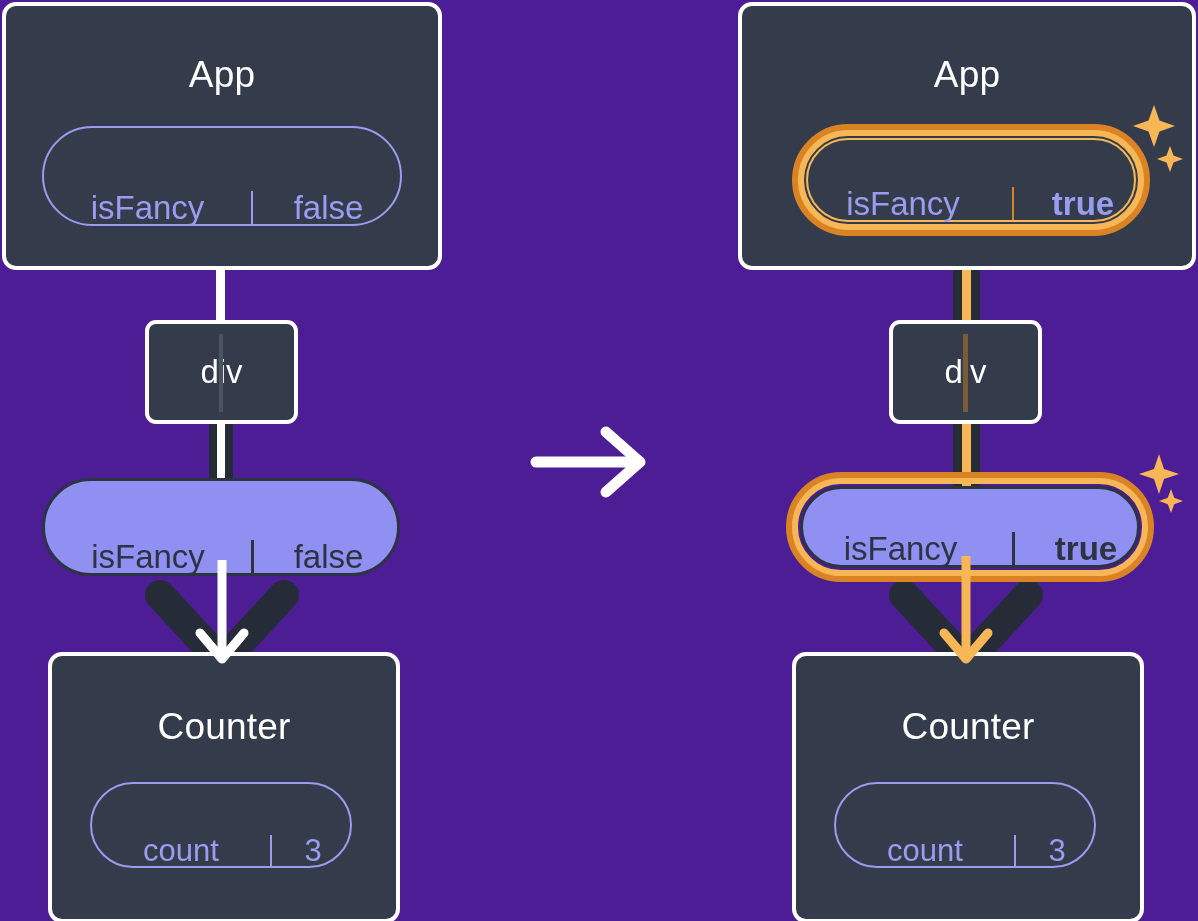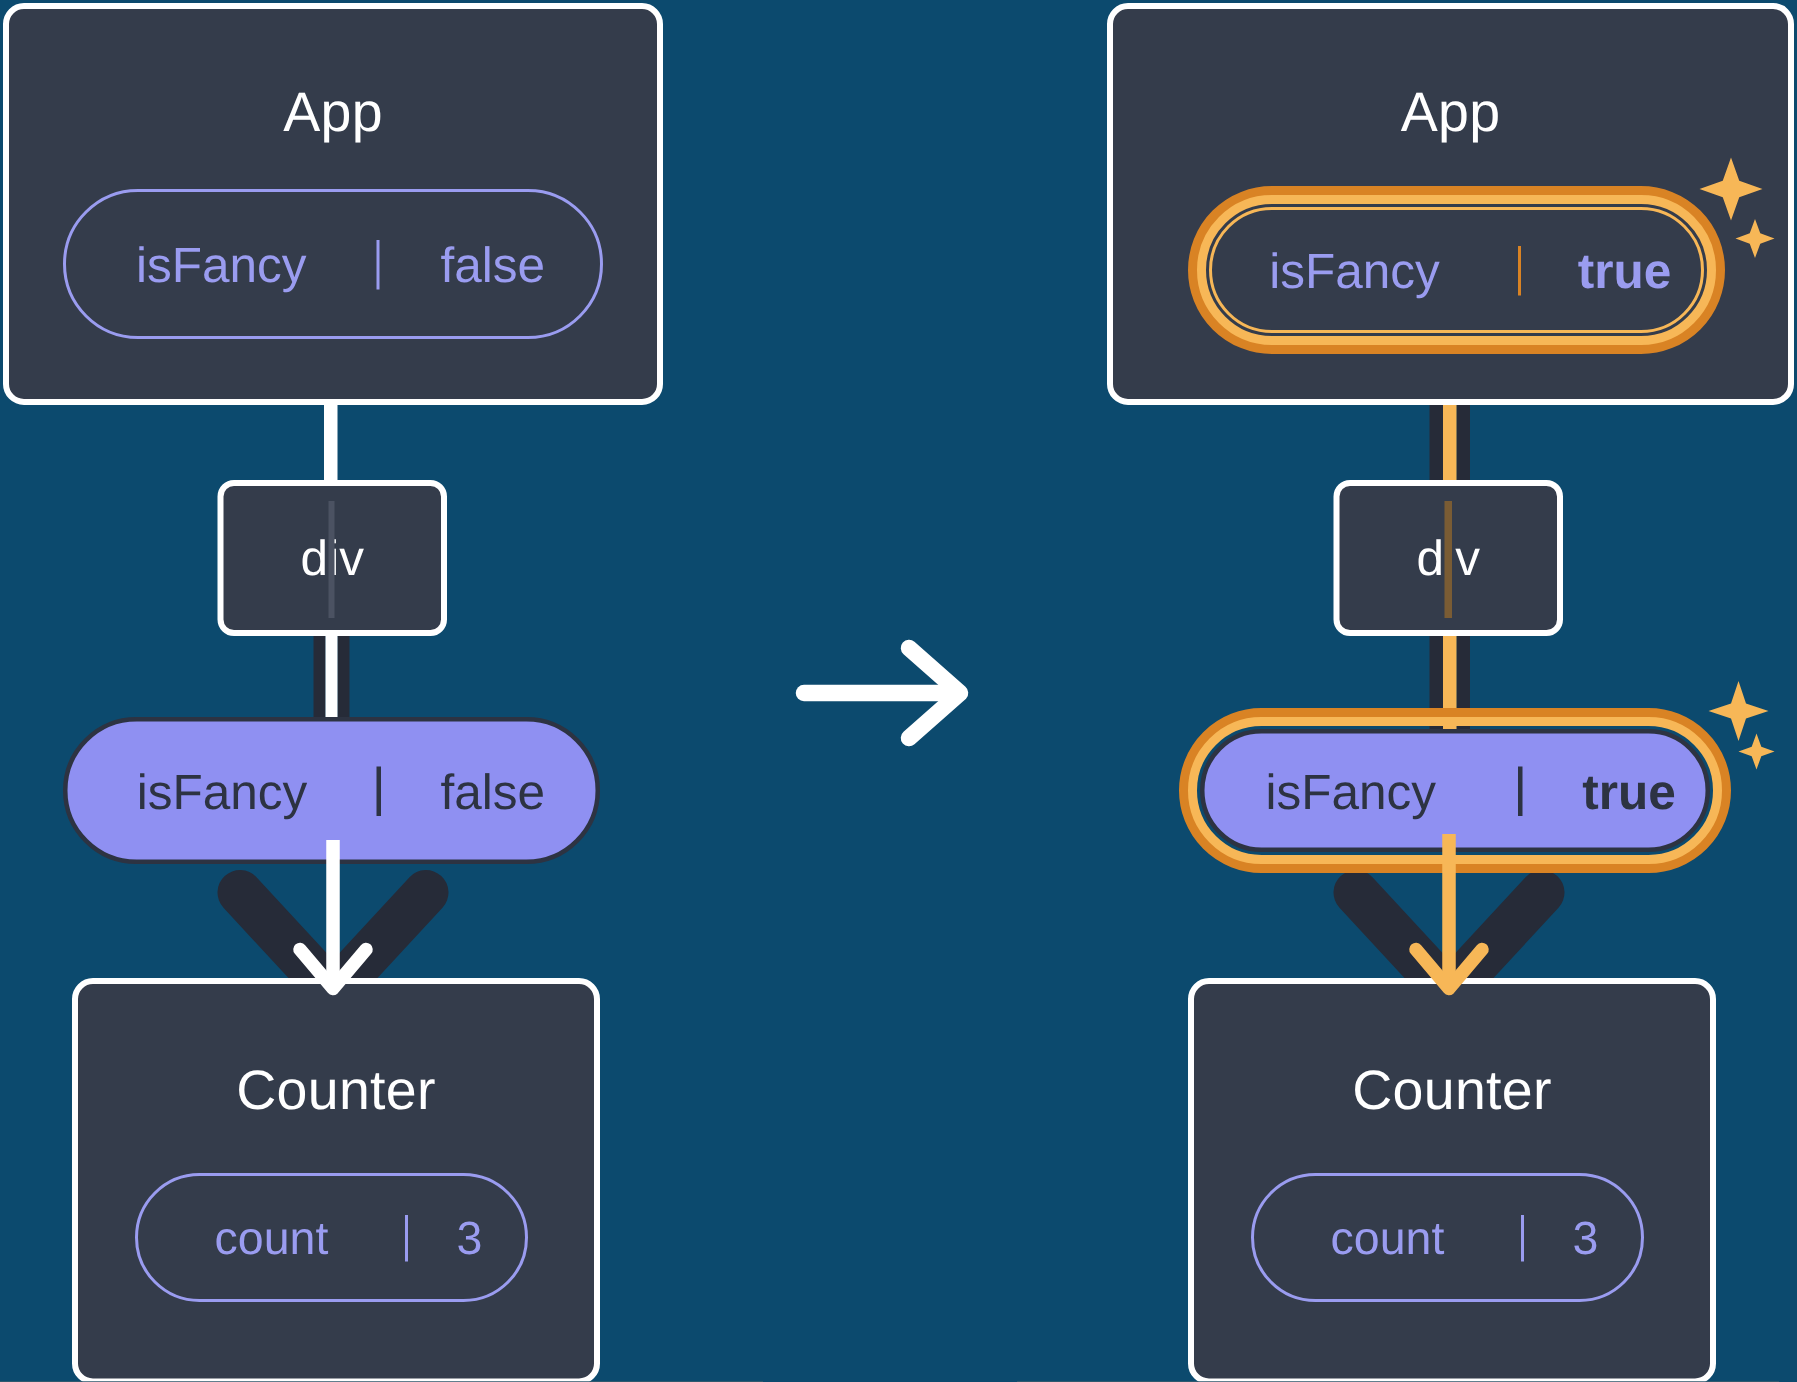--- a/index.html
+++ b/index.html
@@ -4,21 +4,21 @@
 <style>
   html, body {
     margin: 0;
     padding: 0;
     background: #4b6670;
   }
   #stage {
     position: relative;
     width: 1198px;
     height: 921px;
-    background: #0c4a6e;
+    background: #4c1d95;
     overflow: hidden;
     font-family: "Liberation Sans", sans-serif;
   }
 
   
   .compbox {
     position: absolute;
     background: #343c4b;
     border: 4px solid #ffffff;
     border-radius: 14px;
@@ -47,21 +47,21 @@
     font-size: 33px;
     z-index: 6;
   }
 
   
   .pill {
     position: absolute;
     box-sizing: border-box;
     border-radius: 999px;
     display: flex;
-    align-items: center;
+    align-items: flex-end;
     z-index: 7;
   }
   .pill .seg {
     display: flex;
     align-items: center;
     justify-content: center;
     flex: 0 0 auto;
     box-sizing: border-box;
     font-size: 33px;
     line-height: 1;

